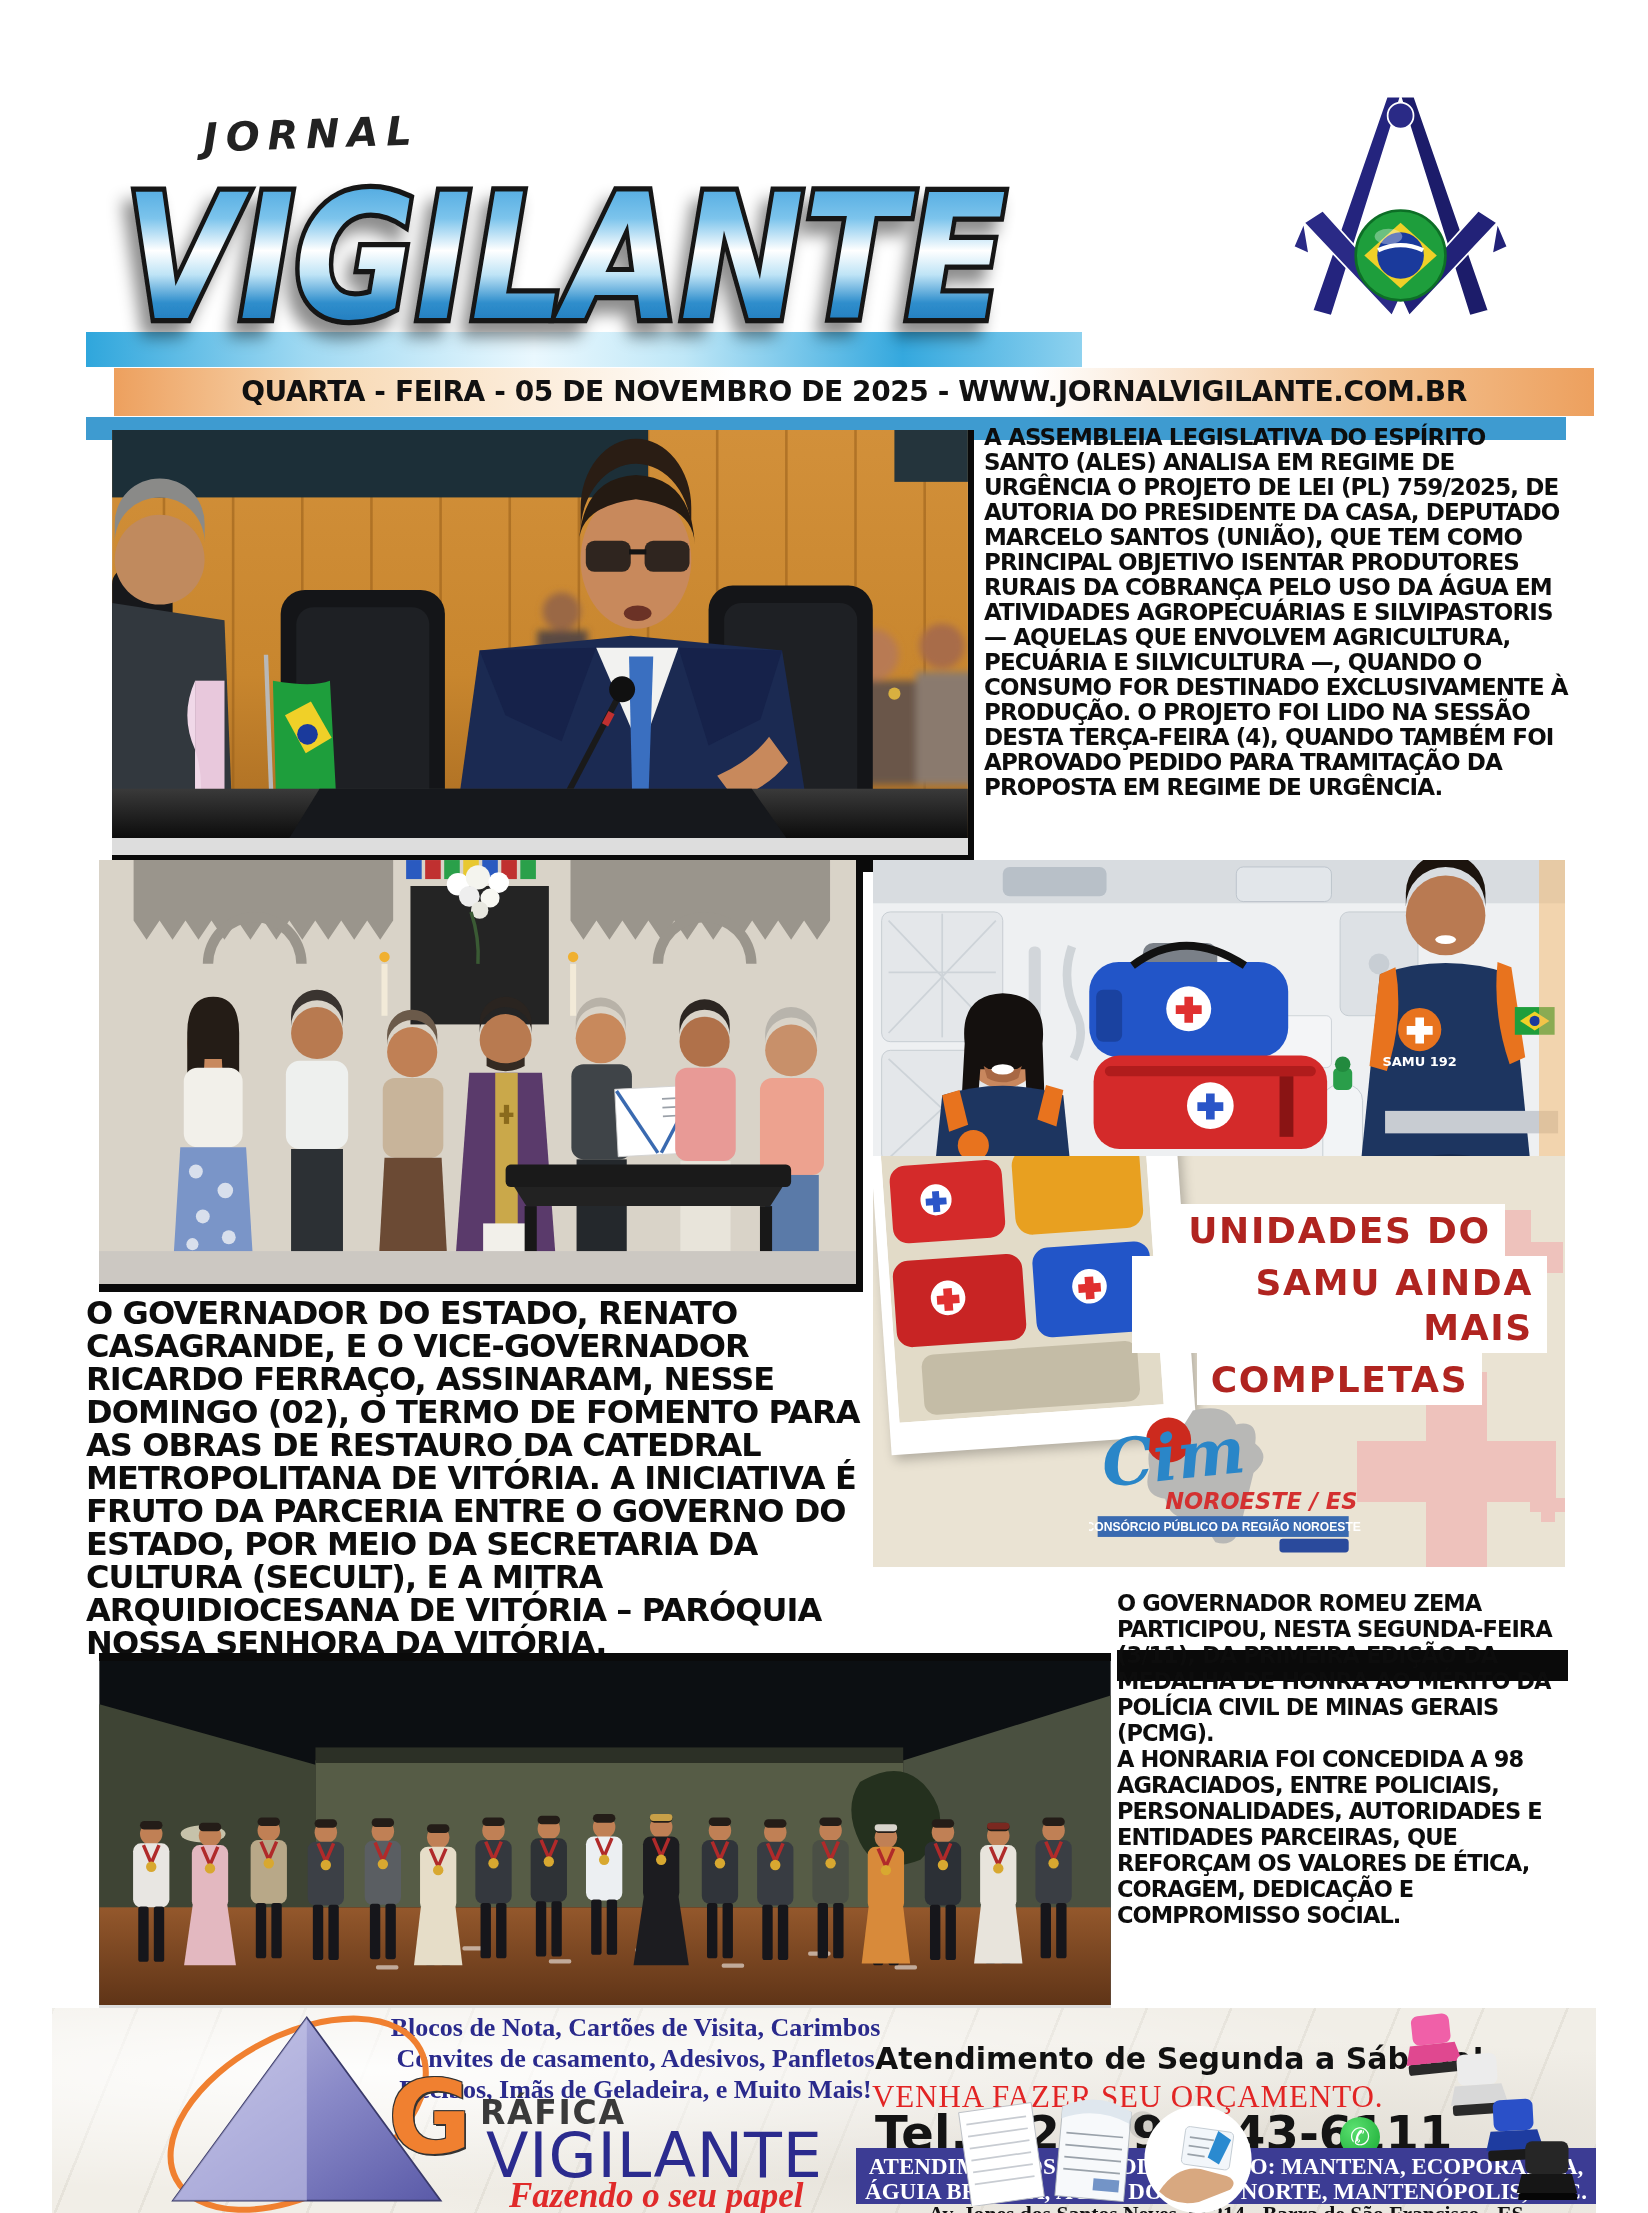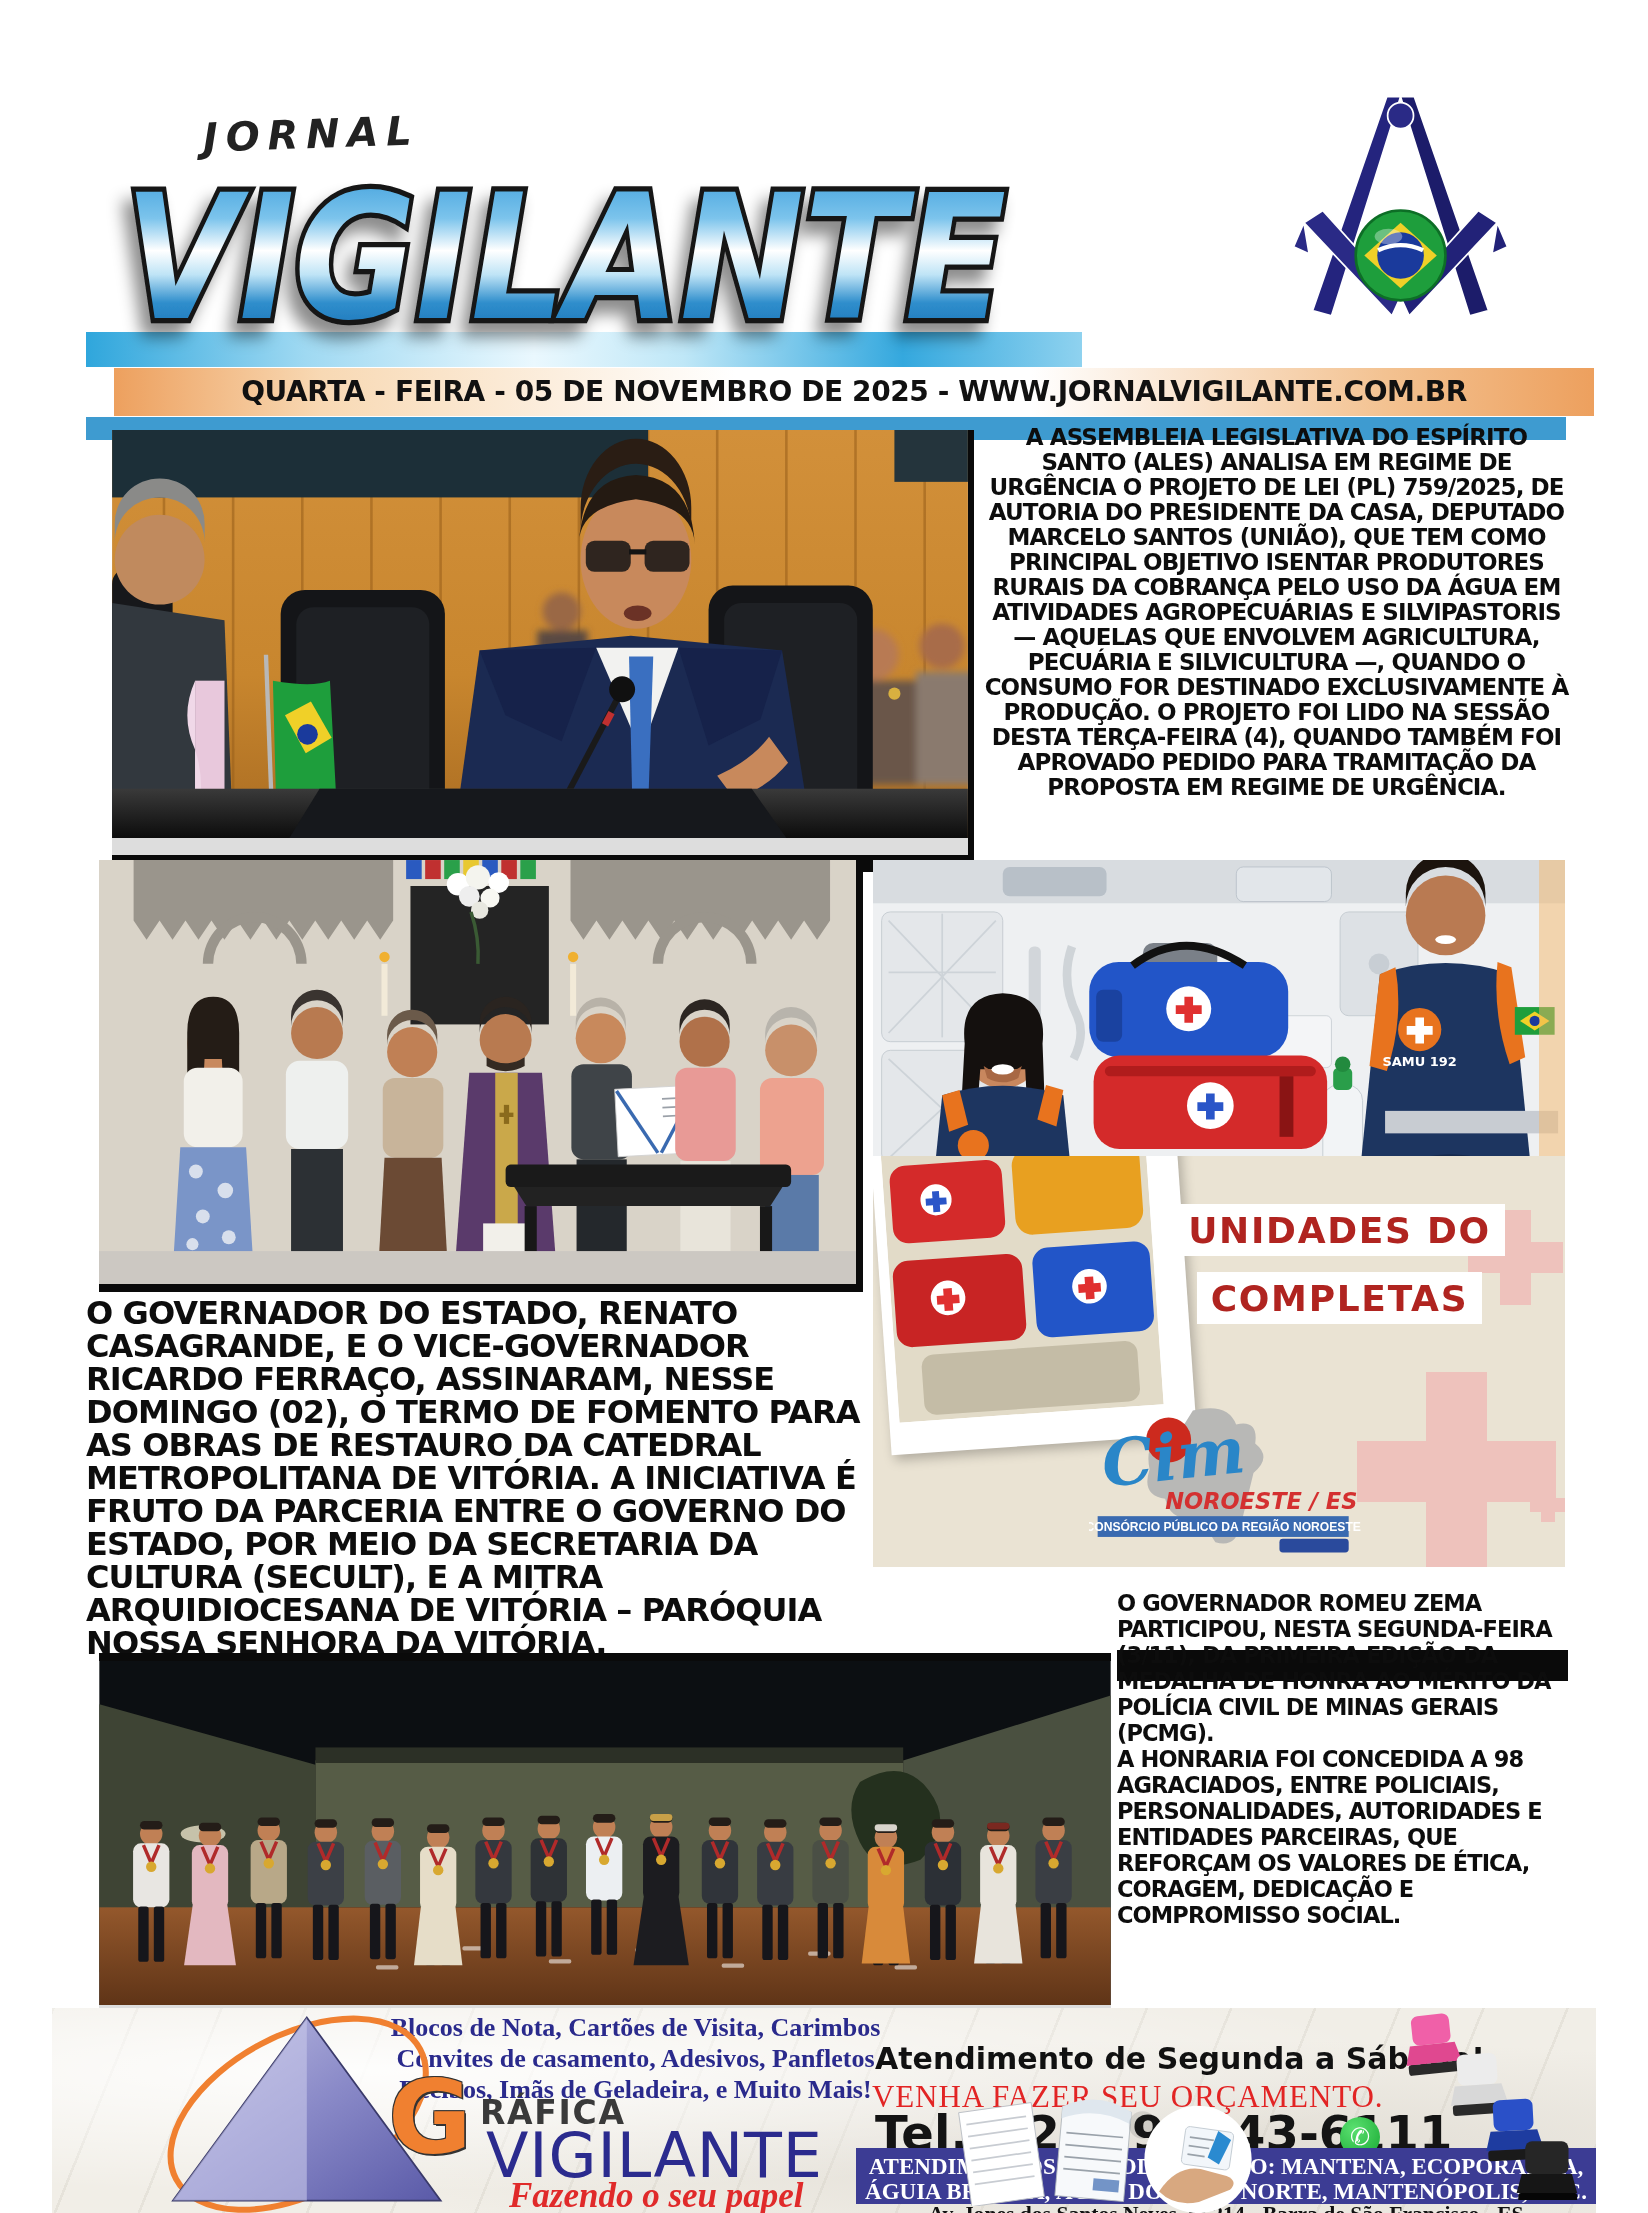--- a/index.html
+++ b/index.html
@@ -12,21 +12,21 @@
   .logo-underline{background:linear-gradient(90deg,#2fa6dc 0%,#9fd9f2 22%,#eaf8fe 45%,
           #bfe7f7 60%,#34a8de 82%,#8fd2ef 100%);}
   .datebar{background:linear-gradient(90deg,#eda05e 0%,#f8d9b4 14%,#ffffff 42%,#ffffff 62%,
           #f3c291 86%,#eda05e 100%);text-align:center;}
   .datebar span{font-family:"DejaVu Sans",sans-serif;font-weight:bold;font-size:28px;
           color:#111;letter-spacing:-0.4px;}
   .bluebar{background:#3e9bd0;}
   
   .story{font-family:"DejaVu Sans",sans-serif;font-weight:bold;color:#0d0d0d;
          text-transform:uppercase;white-space:pre-line;}
-  .ales-text{font-size:23px;line-height:25px;letter-spacing:-0.9px;text-align:center;}
+  .ales-text{font-size:23px;line-height:25px;letter-spacing:-0.9px;}
   .catedral-text{font-size:32px;line-height:33px;letter-spacing:-0.9px;}
   .zema-text{font-size:22.5px;line-height:26px;letter-spacing:-0.9px;}
   .blackbar{background:#0a0a0a;}
   
   .photo{overflow:hidden;background:#ddd;}
   .photo svg{display:block;}
   
   .samu-bottom{background:#eae3d3;position:relative;overflow:hidden;}
   .samu-headline{position:absolute;left:259px;top:48px;width:415px;text-align:center;}
   .samu-headline span{display:inline-block;background:#ffffff;color:#b02420;
@@ -425,21 +425,21 @@
             <path d="M61,175 l10,0 0,8 8,0 0,10 -8,0 0,8 -10,0 0,-8 -8,0 0,-10 8,0 z" fill="#e03030"></path>
           <rect x="166" y="136" width="136" height="104" rx="18" fill="#2255c8"></rect>
           <circle cx="230" cy="184" r="20" fill="#fff"></circle>
             <path d="M225,173 l10,0 0,8 8,0 0,10 -8,0 0,8 -10,0 0,-8 -8,0 0,-10 8,0 z" fill="#e03030"></path>
           <rect x="30" y="250" width="250" height="70" rx="14" fill="#c4bca6"></rect>
         </svg>
       </div>
 
       <div class="samu-headline">
         <span>UNIDADES DO</span><br>
-        <br>
+        <span>SAMU AINDA MAIS</span><br>
         <span>COMPLETAS</span>
       </div>
 
       <div class="abs" style="left:216px;top:251px;width:277px;height:156px;">
         <svg width="277" height="156" viewBox="0 0 320 180">
           <path d="M120,4 q40,-10 50,16 q26,-6 22,22 q20,16 -2,34 l-14,58 q-6,30 -30,22 l-18,-28 q-34,6 -40,-22 q-28,-4 -18,-34 q-8,-40 30,-36 z" fill="#b8b8b6"></path>
           <circle cx="92" cy="38" r="26" fill="#cc2a1e"></circle>
           <text x="18" y="92" font-family="'DejaVu Serif',serif" font-style="italic" font-weight="bold" font-size="74" fill="#2a86c8" transform="rotate(-6 18 92)">Cim</text>
           <text x="88" y="118" font-family="'DejaVu Sans',sans-serif" font-style="italic" font-weight="bold" font-size="26" fill="#d43030">NOROESTE / ES</text>
           <rect x="10" y="126" width="290" height="24" fill="#3a6ab0"></rect>

